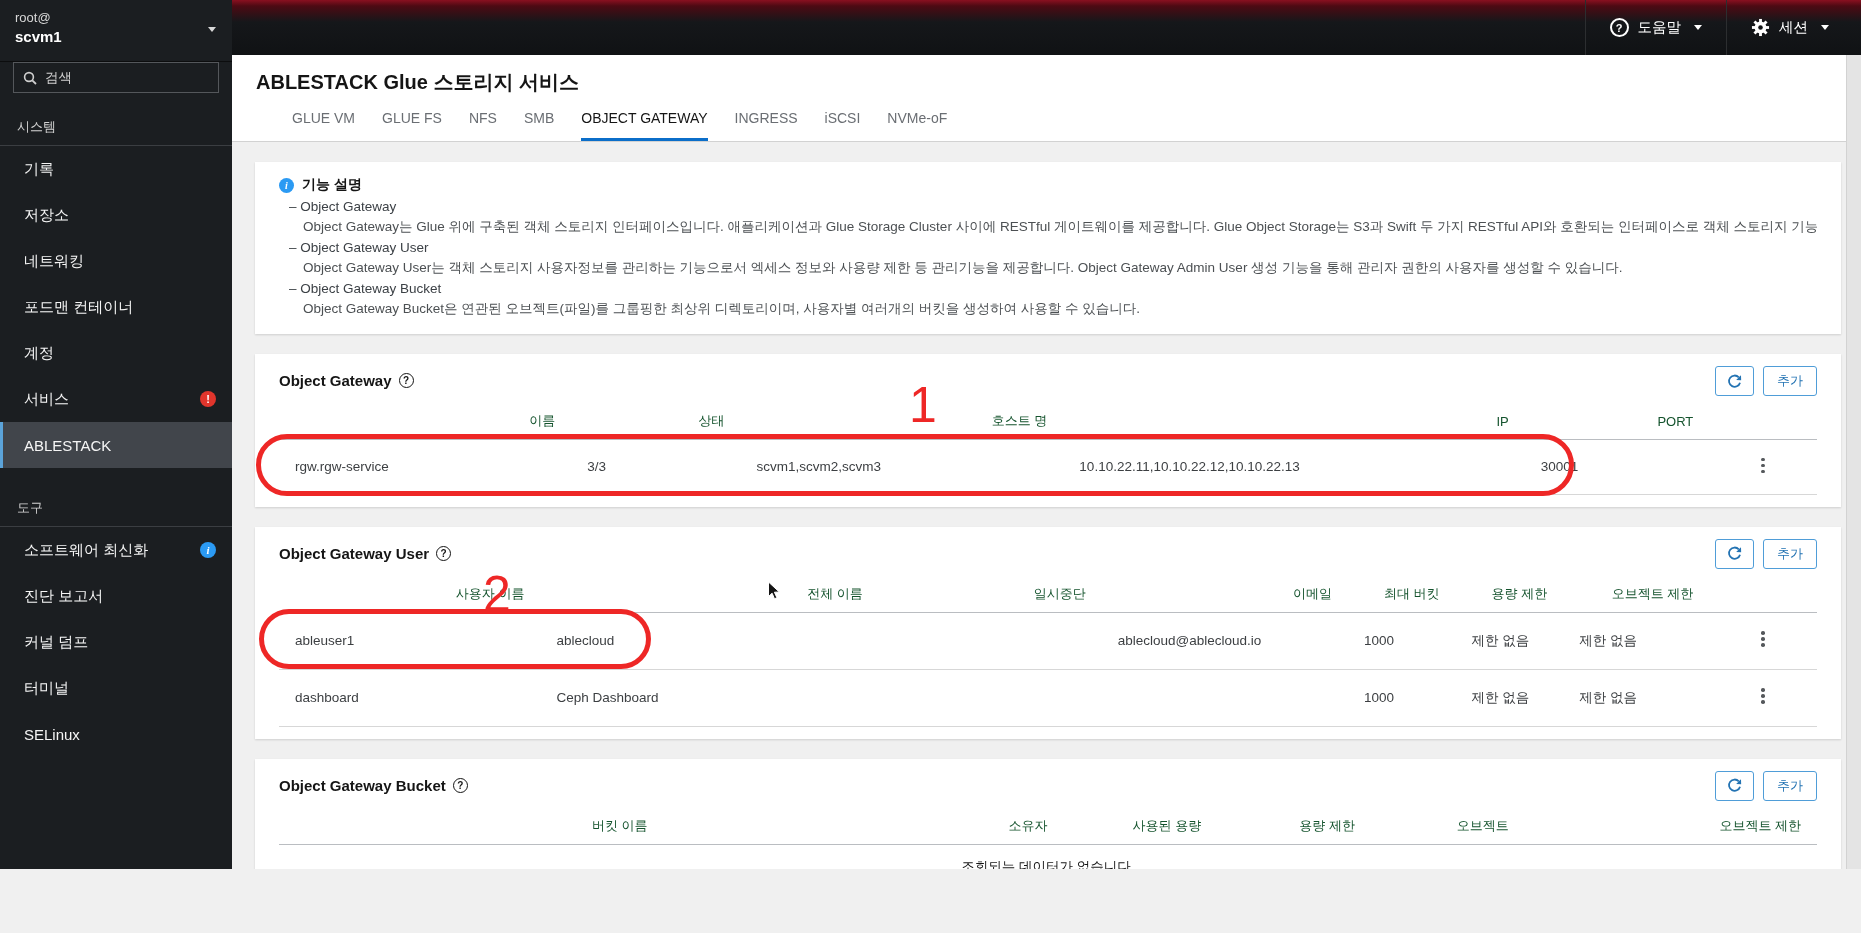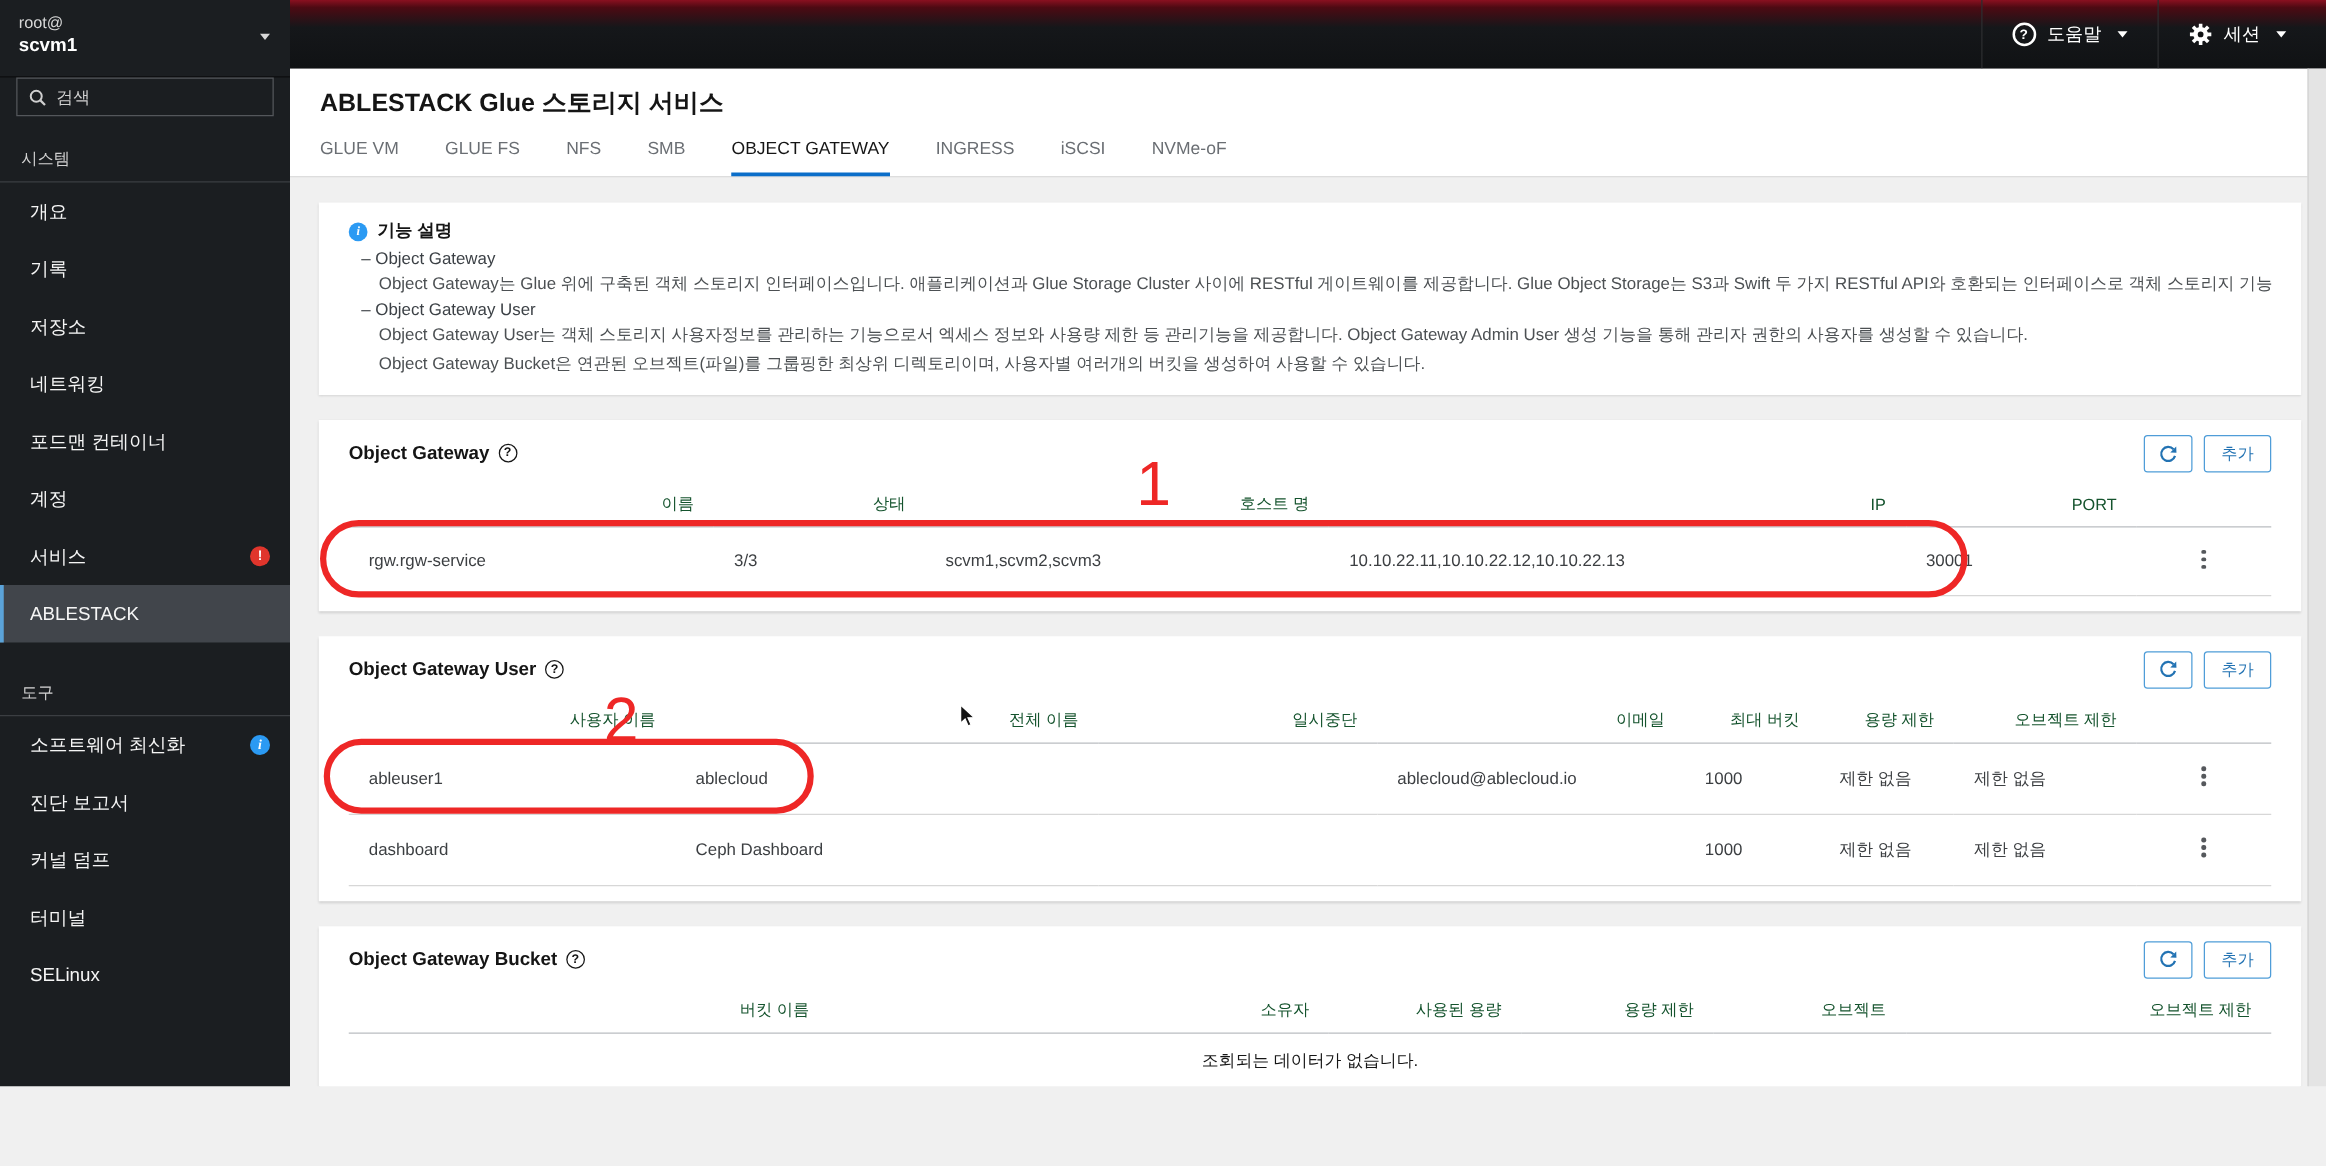--- a/index.html
+++ b/index.html
@@ -29,21 +29,21 @@
   
   .main { flex:1; height:100%; display:flex; flex-direction:column; min-width:0; }
   .masthead { height:55px; background:linear-gradient(180deg,#8a1020 0px,#4d0a13 6px,#15171a 22px,#101214 100%); display:flex; justify-content:flex-end; align-items:stretch; }
   .mast-item { display:flex; align-items:center; gap:9px; padding:0 24px; border-left:1px solid #2c2e30; color:#fff; font-size:14.5px; cursor:pointer; }
   .mast-item:last-child { padding-right:32px; }
   .q-circle { width:19px; height:19px; border:2px solid #fff; border-radius:50%; font-size:11px; font-weight:bold; display:flex; align-items:center; justify-content:center; }
   .mast-item .caret { border-top-color:#fff; margin-left:4px; }
 
   .page-white { background:#fff; padding:14px 0 0 24px; border-bottom:1px solid #d2d2d2; }
   .page-title { font-size:20px; font-weight:bold; color:#151515; }
-  .tabs { display:flex; gap:37px; margin-top:14px; }
+  .tabs { display:flex; gap:27px; margin-top:14px;margin-left:36px; }
   .tab { font-size:14px; color:#6a6e73; padding-bottom:12px; border-bottom:3px solid transparent; cursor:pointer; white-space:nowrap; }
   .tab.active { color:#151515; border-bottom-color:#0b6ec9; }
 
   .content { flex:1; background:#f0f0f0; padding:20px 20px 0 23px; overflow:hidden; position:relative; }
 
   .card { background:#fff; box-shadow:0 1px 2px rgba(3,3,3,.14); margin-bottom:20px; padding:12px 24px; position:relative; }
   .card-head { display:flex; justify-content:space-between; align-items:flex-start; margin-bottom:6px; }
   .card-title { font-size:15px; font-weight:bold; color:#151515; display:flex; align-items:center; padding-top:6px; }
   .qmark { display:inline-flex; width:15px; height:15px; border:1px solid #151515; border-radius:50%; font-size:10px; font-weight:bold; align-items:center; justify-content:center; margin-left:7px; cursor:pointer; }
   .card-actions { display:flex; gap:9px; }
@@ -90,23 +90,20 @@
       <svg width="14" height="14" viewBox="0 0 14 14">
           <circle cx="6" cy="6" r="4.4" fill="none" stroke="#cfcfcf" stroke-width="1.6"></circle>
           <line x1="9.3" y1="9.3" x2="13" y2="13" stroke="#cfcfcf" stroke-width="1.8"></line>
         </svg>
       <input placeholder="검색" style="">
     </div>
 
     <div class="nav-label">시스템</div>
     <div class="nav-divider"></div>
     <div>
-        <div class="nav-item">
-          <span>개요</span>
-        </div>
         <div class="nav-item">
           <span>기록</span>
         </div>
         <div class="nav-item">
           <span>저장소</span>
         </div>
         <div class="nav-item">
           <span>네트워킹</span>
         </div>
         <div class="nav-item">
@@ -192,20 +189,21 @@
       <div class="card info-card">
         <div class="info-title-row">
           <span class="info-icon">i</span>
           <span class="info-title">기능 설명</span>
         </div>
         <div>
             <div class="info-term">– Object Gateway</div>
             <div class="info-desc">Object Gateway는 Glue 위에 구축된 객체 스토리지 인터페이스입니다. 애플리케이션과 Glue Storage Cluster 사이에 RESTful 게이트웨이를 제공합니다. Glue Object Storage는 S3과 Swift 두 가지 RESTful API와 호환되는 인터페이스로 객체 스토리지 기능을 제공합니다.</div>
             <div class="info-term">– Object Gateway User</div>
             <div class="info-desc">Object Gateway User는 객체 스토리지 사용자정보를 관리하는 기능으로서 엑세스 정보와 사용량 제한 등 관리기능을 제공합니다. Object Gateway Admin User 생성 기능을 통해 관리자 권한의 사용자를 생성할 수 있습니다.</div>
+            <div class="info-term">– Object Gateway Bucket</div>
             <div class="info-desc">Object Gateway Bucket은 연관된 오브젝트(파일)를 그룹핑한 최상위 디렉토리이며, 사용자별 여러개의 버킷을 생성하여 사용할 수 있습니다.</div>
           </div>
       </div>
 
       <div class="card">
         <div class="card-head">
           <div class="card-title">
             <span>Object Gateway</span>
             <span class="qmark">?</span>
           </div>

